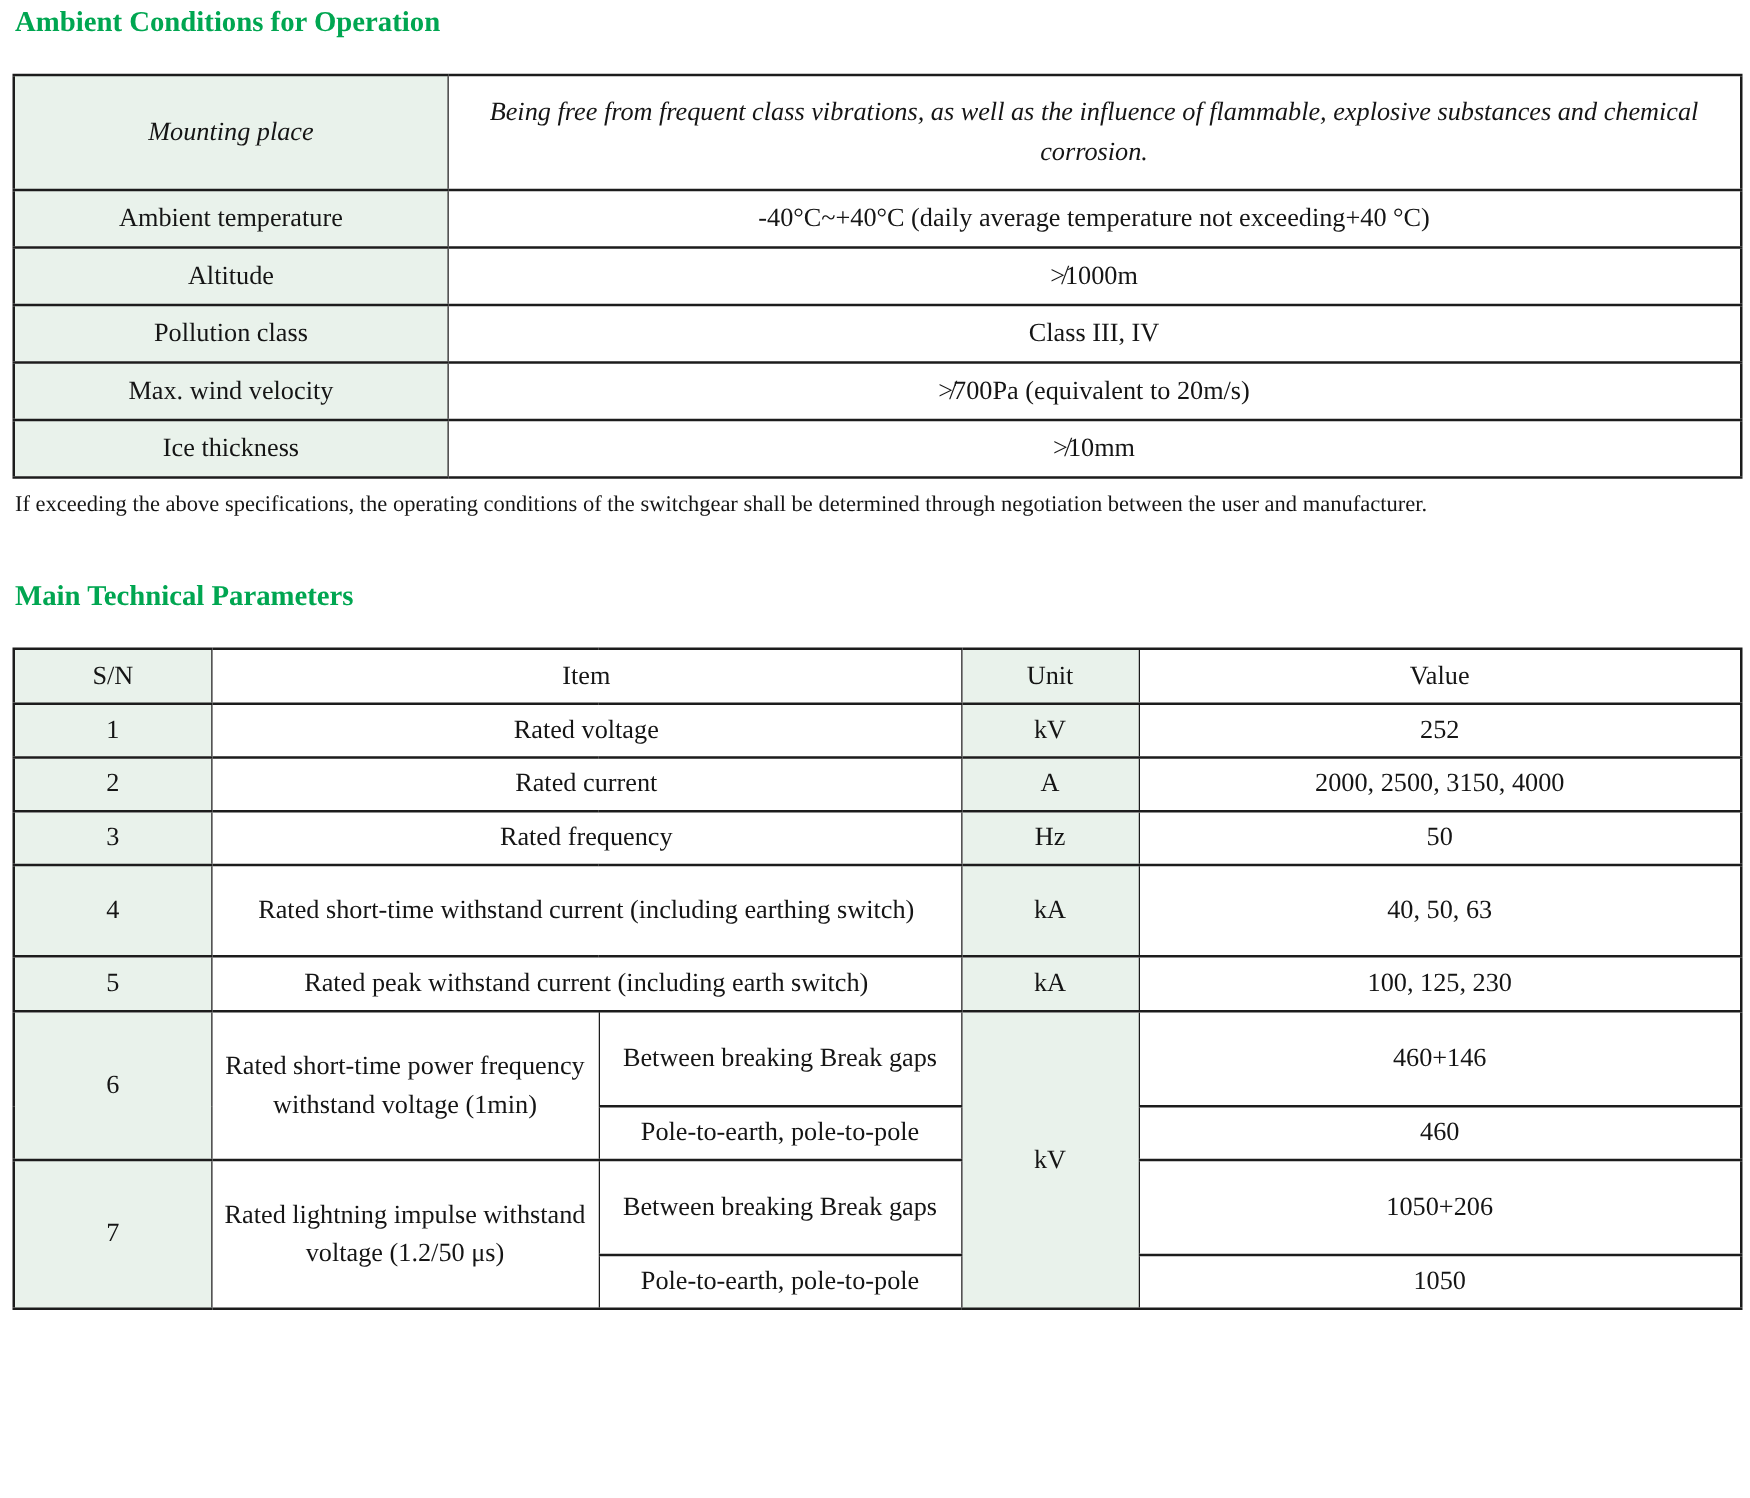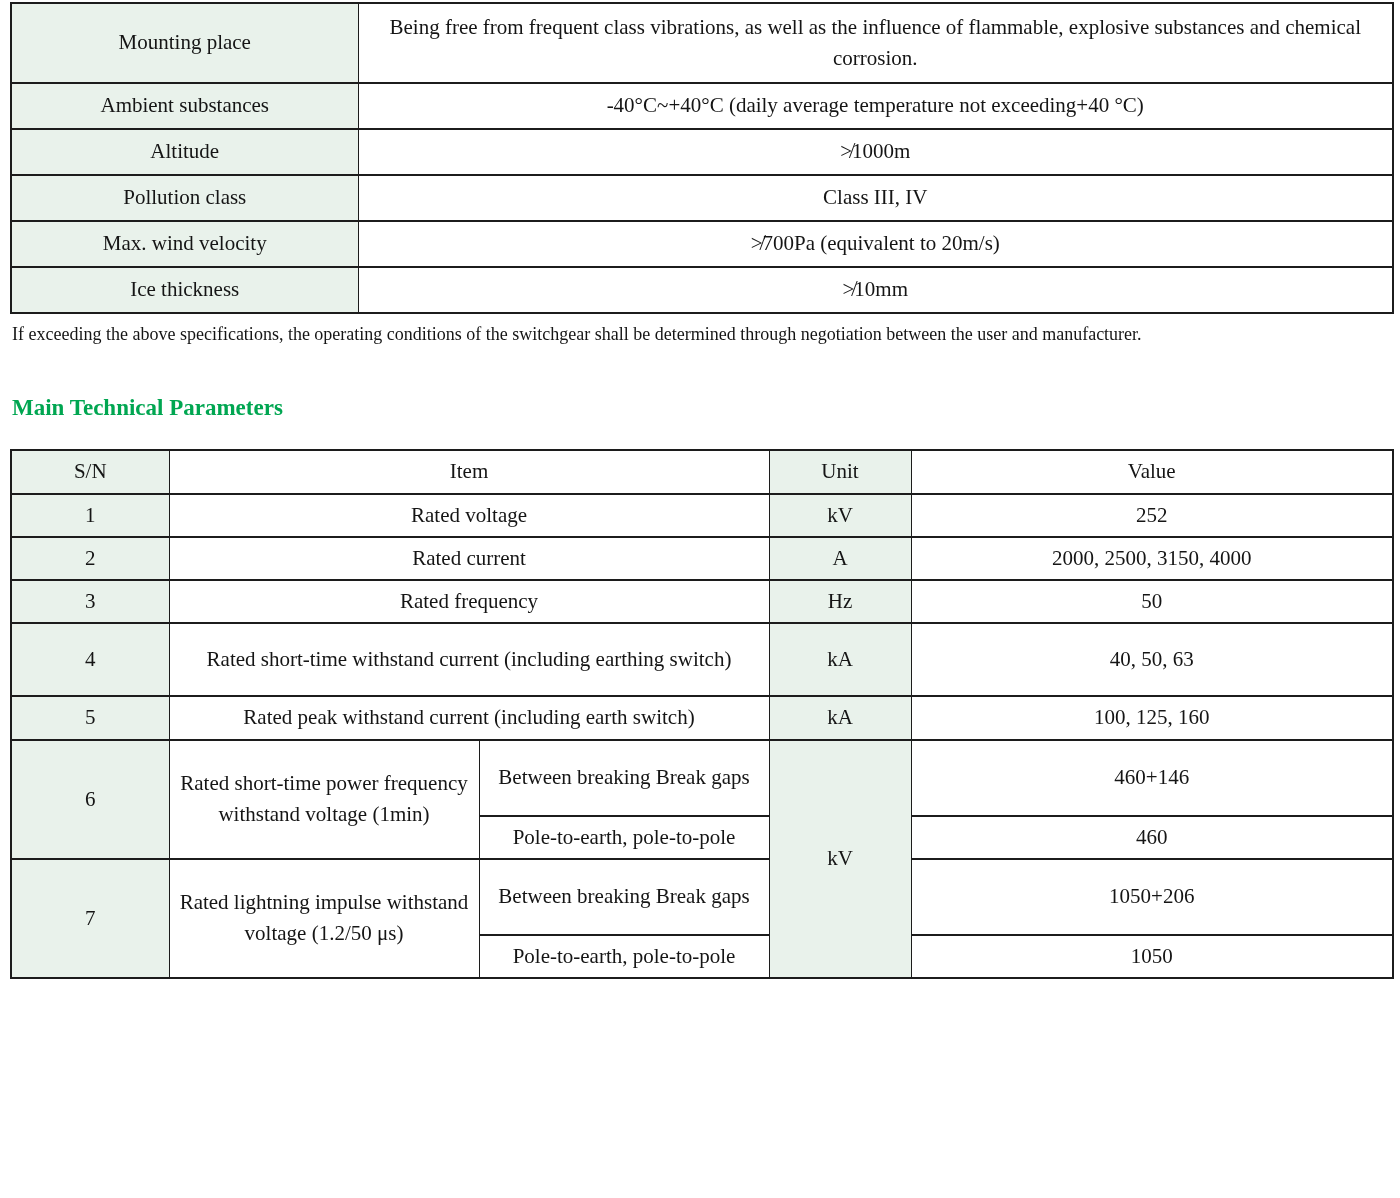--- a/index.html
+++ b/index.html
@@ -39,52 +39,53 @@
     border-bottom: 2px solid #1c1c1c;
     text-align: center;
     vertical-align: middle;
     font-size: 21px;
     line-height: 1.5;
     padding: 2px 10px;
     overflow: hidden;
   }
   .greenbg { background: #E9F2EB; }
   
-  .rh76 { height: 80px; }
+  .rh76 { height: 92px; font-style: italic; }
   .rh48 { height: 46px; }
   
   .rh46  { height: 44px; }
   .rh45  { height: 43px; }
   .rh75  { height: 73px; }
   .rh78  { height: 76px; }
   .note {
     font-size: 18px;
     line-height: 1.5;
     margin: 7px 0 0 2px;
     width: 1382px;
   }
 </style>
 </head>
 <body>
 
 <div class="page">
 
+  <h2 class="section-title title-1">Ambient Conditions for Operation</h2>
 
   <table class="spec">
     <colgroup>
       <col style="width:347px">
       <col style="width:1035px">
     </colgroup>
     <tbody>
       <tr class="rh76">
         <td class="greenbg">Mounting place</td>
         <td>Being free from frequent class vibrations, as well as the influence of flammable, explosive substances and chemical corrosion.</td>
       </tr>
       <tr class="rh48">
-        <td class="greenbg">Ambient substances</td>
+        <td class="greenbg">Ambient temperature</td>
         <td>-40°C~+40°C (daily average temperature not exceeding+40 °C)</td>
       </tr>
       <tr class="rh48">
         <td class="greenbg">Altitude</td>
         <td>≯1000m</td>
       </tr>
       <tr class="rh48">
         <td class="greenbg">Pollution class</td>
         <td>Class III, IV</td>
       </tr>
@@ -144,21 +145,21 @@
         <td class="greenbg">4</td>
         <td colspan="2">Rated short-time withstand current (including earthing switch)</td>
         <td class="greenbg">kA</td>
         <td>40, 50, 63</td>
       </tr>
 
       <tr class="rh46">
         <td class="greenbg">5</td>
         <td colspan="2">Rated peak withstand current (including earth switch)</td>
         <td class="greenbg">kA</td>
-        <td>100, 125, 160</td>
+        <td>100, 125, 230</td>
       </tr>
 
       <tr class="rh78">
         <td class="greenbg" rowspan="2">6</td>
         <td rowspan="2">Rated short-time power frequency withstand voltage (1min)</td>
         <td>Between breaking Break gaps</td>
         <td class="greenbg" rowspan="4">kV</td>
         <td>460+146</td>
       </tr>
       <tr class="rh45">

